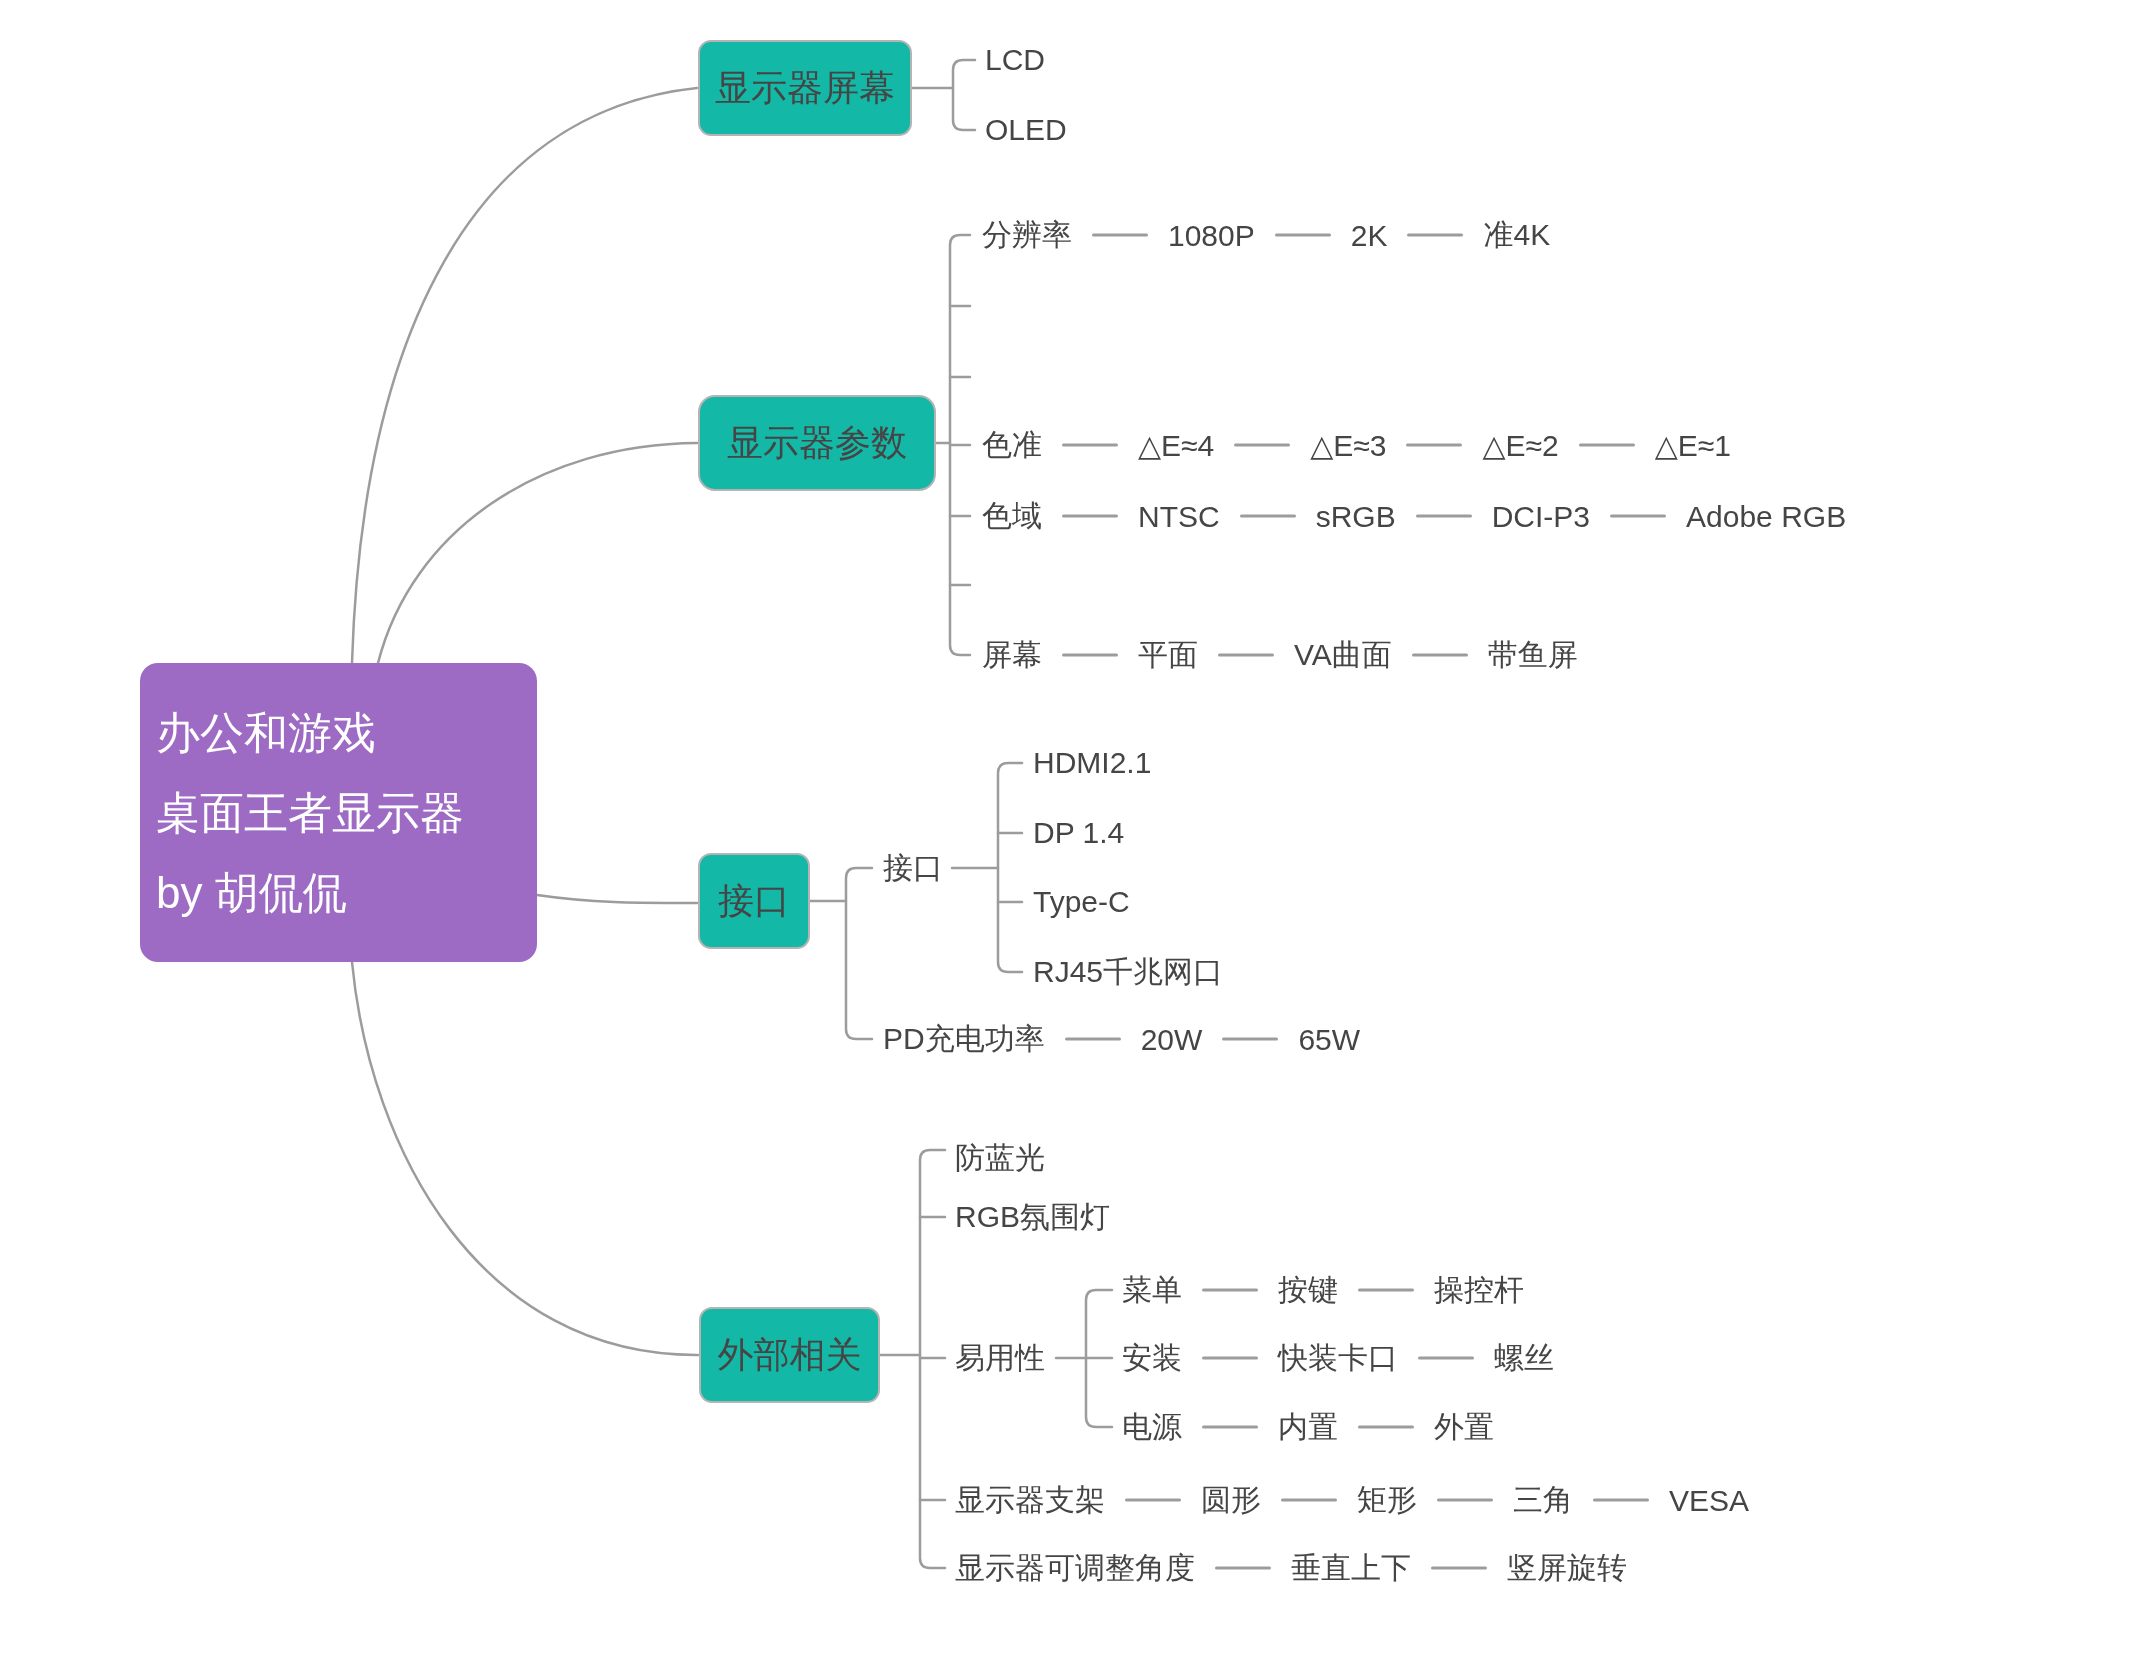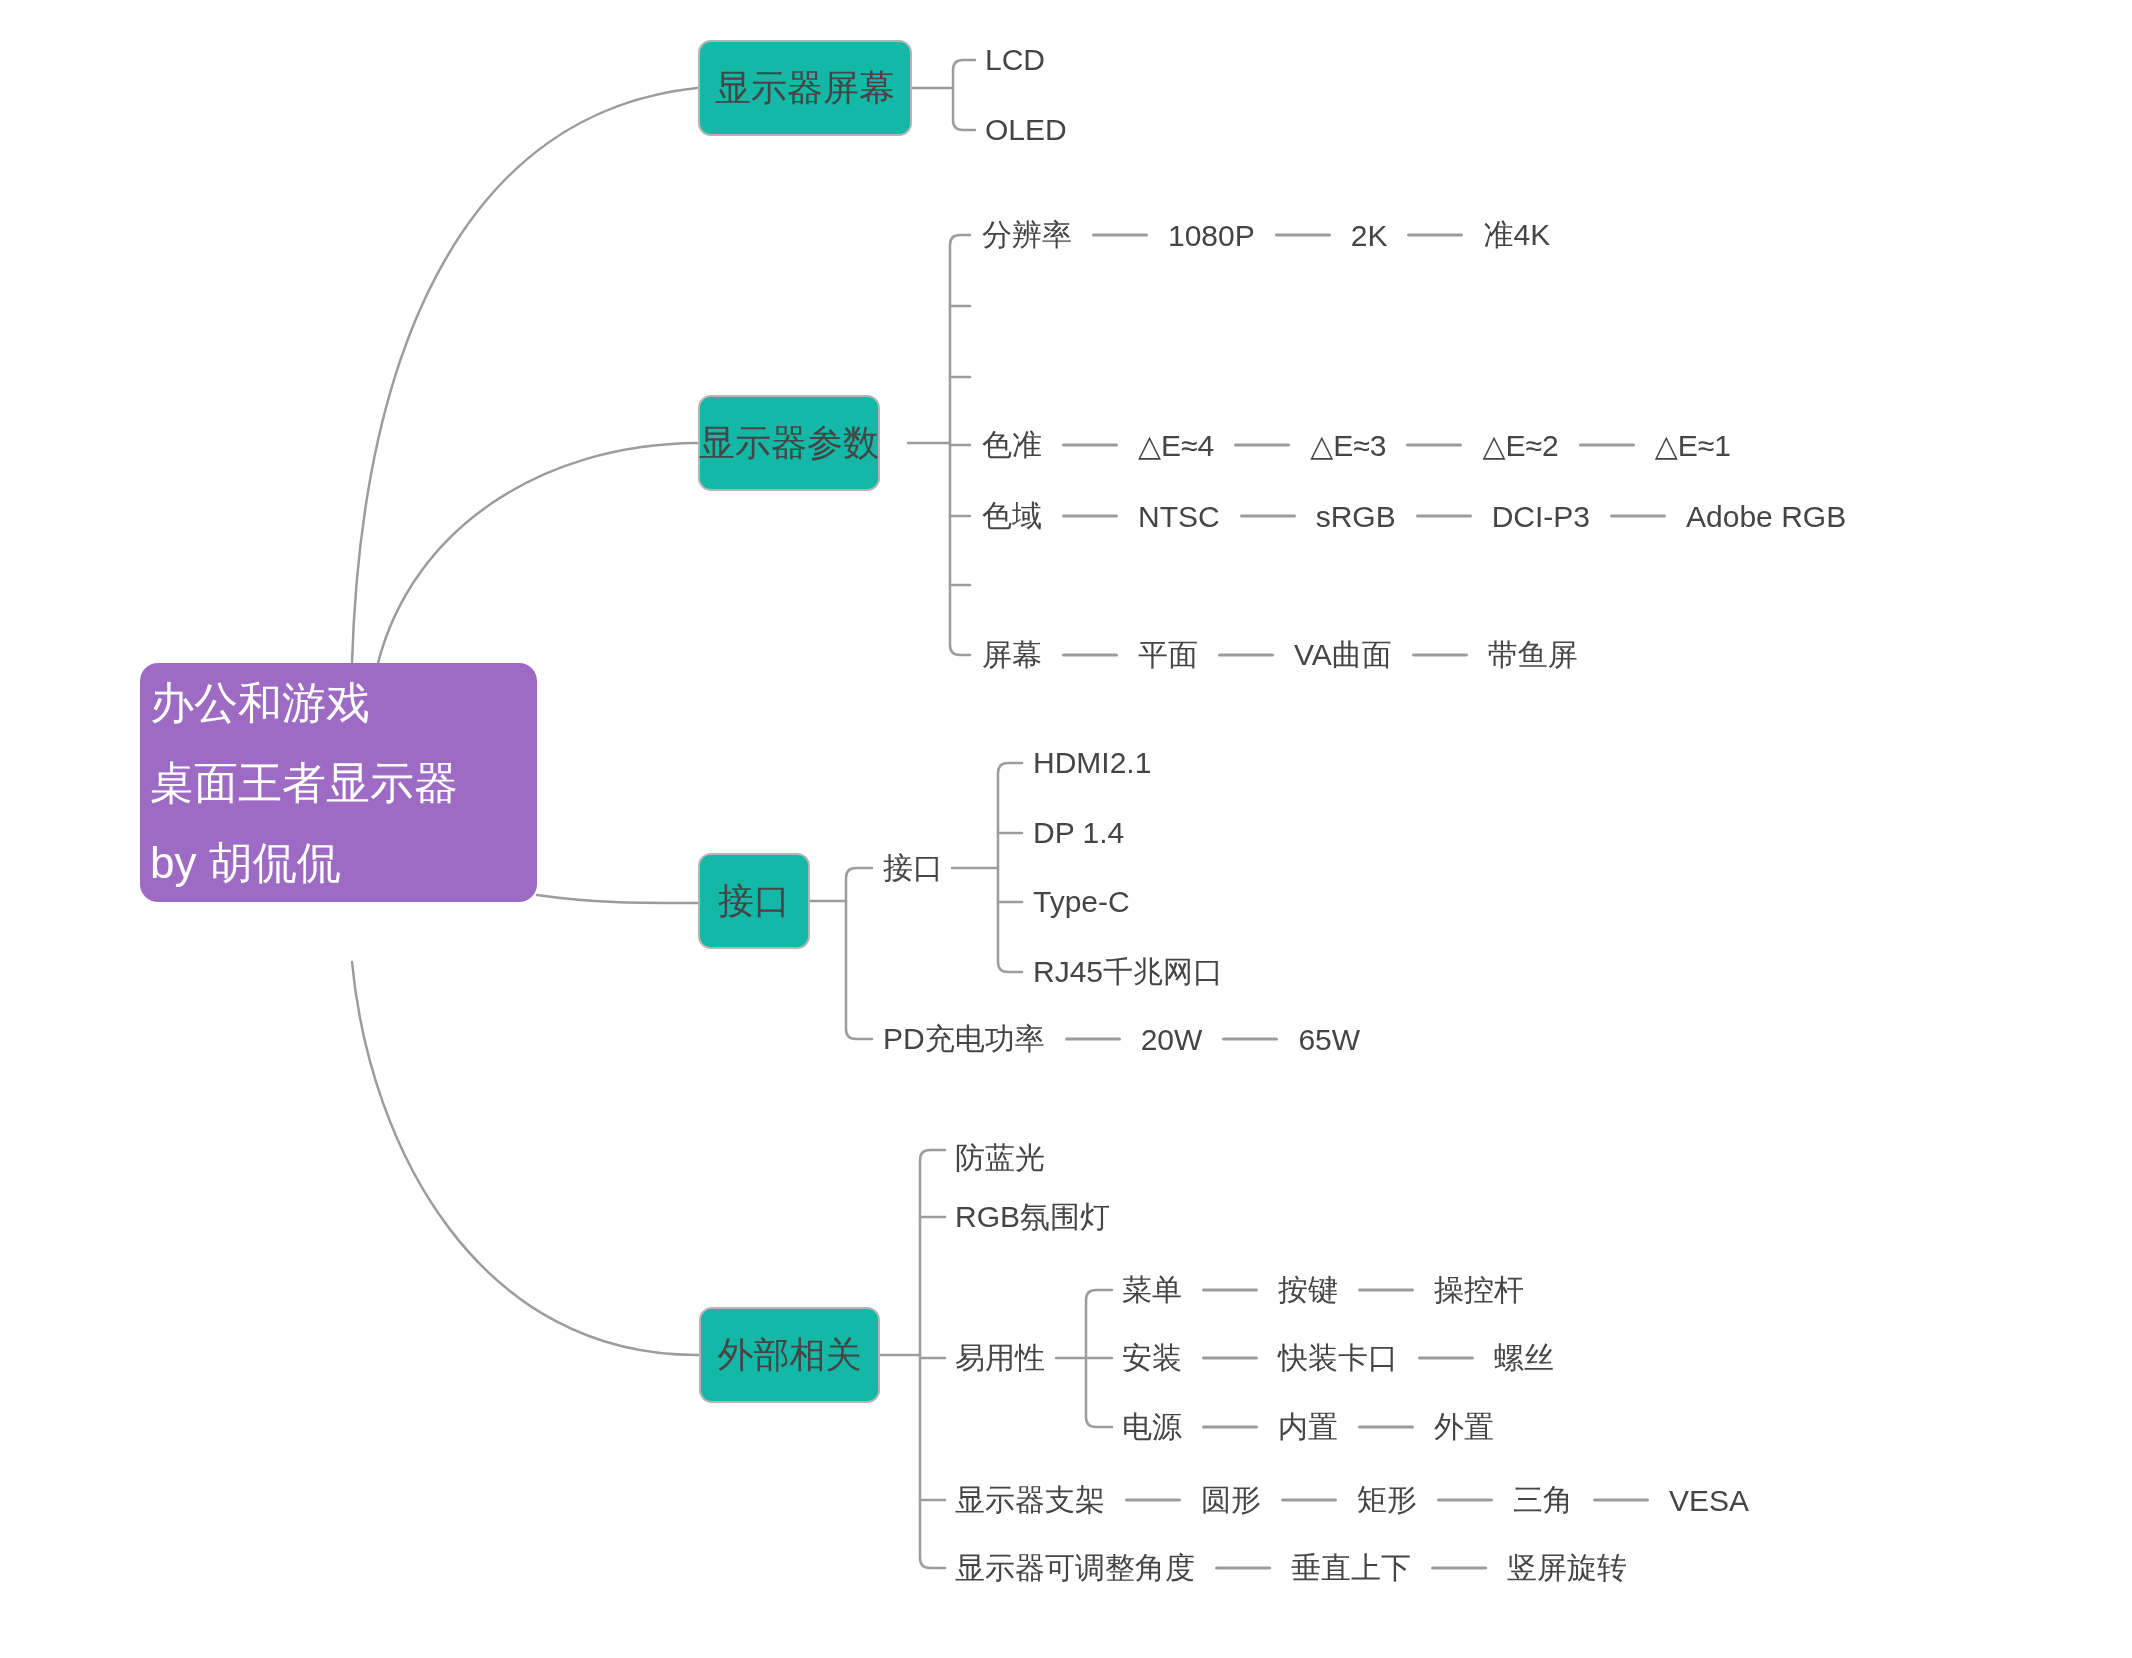--- a/index.html
+++ b/index.html
@@ -21,27 +21,27 @@
     border:2.5px solid #B4B4B4;
     border-radius:13px;
     background:#14b8a6;
     display:flex;align-items:center;justify-content:center;
     font-size:36px;
     white-space:nowrap;
     z-index:2;
   }
   .root-node{
     position:absolute;
-    left:140px;top:663px;width:397px;height:239px;
+    left:140px;top:663px;width:397px;height:299px;
     background:#9D6BC3;
     border-radius:18px;
     color:#ffffff;
     display:flex;flex-direction:column;justify-content:center;
     gap:34px;
-    padding-left:10px;
+    padding-left:16px;
     box-sizing:border-box;
     font-size:44px;
     font-weight:500;
     z-index:2;
   }
   .root-node div{line-height:46px;white-space:nowrap;}
   .leaf{
     position:absolute;
     transform:translateY(-50%);
     font-size:30px;
@@ -107,21 +107,21 @@
   <div class="root-node">
     <div>办公和游戏</div>
     <div>桌面王者显示器</div>
     <div>by 胡侃侃</div>
   </div>
 
   <div class="box-node" style="left:698px;top:40px;width:214px;">显示器屏幕</div>
   <div class="leaf" style="left:985px;top:60px;">LCD</div>
   <div class="leaf" style="left:985px;top:130px;">OLED</div>
 
-  <div class="box-node" style="left:698px;top:395px;width:182px;">显示器参数</div>
+  <div class="box-node" style="left:698px;top:395px;width:238px;border-radius:17px;">显示器参数</div>
 
   <div class="leaf-row" style="left:982px;top:235px;">
     <span class="txt">分辨率</span>
       <span class="dash"></span>
     <span class="txt">1080P</span>
       <span class="dash"></span>
     <span class="txt">2K</span>
       <span class="dash"></span>
     <span class="txt">准4K</span>
   </div>

